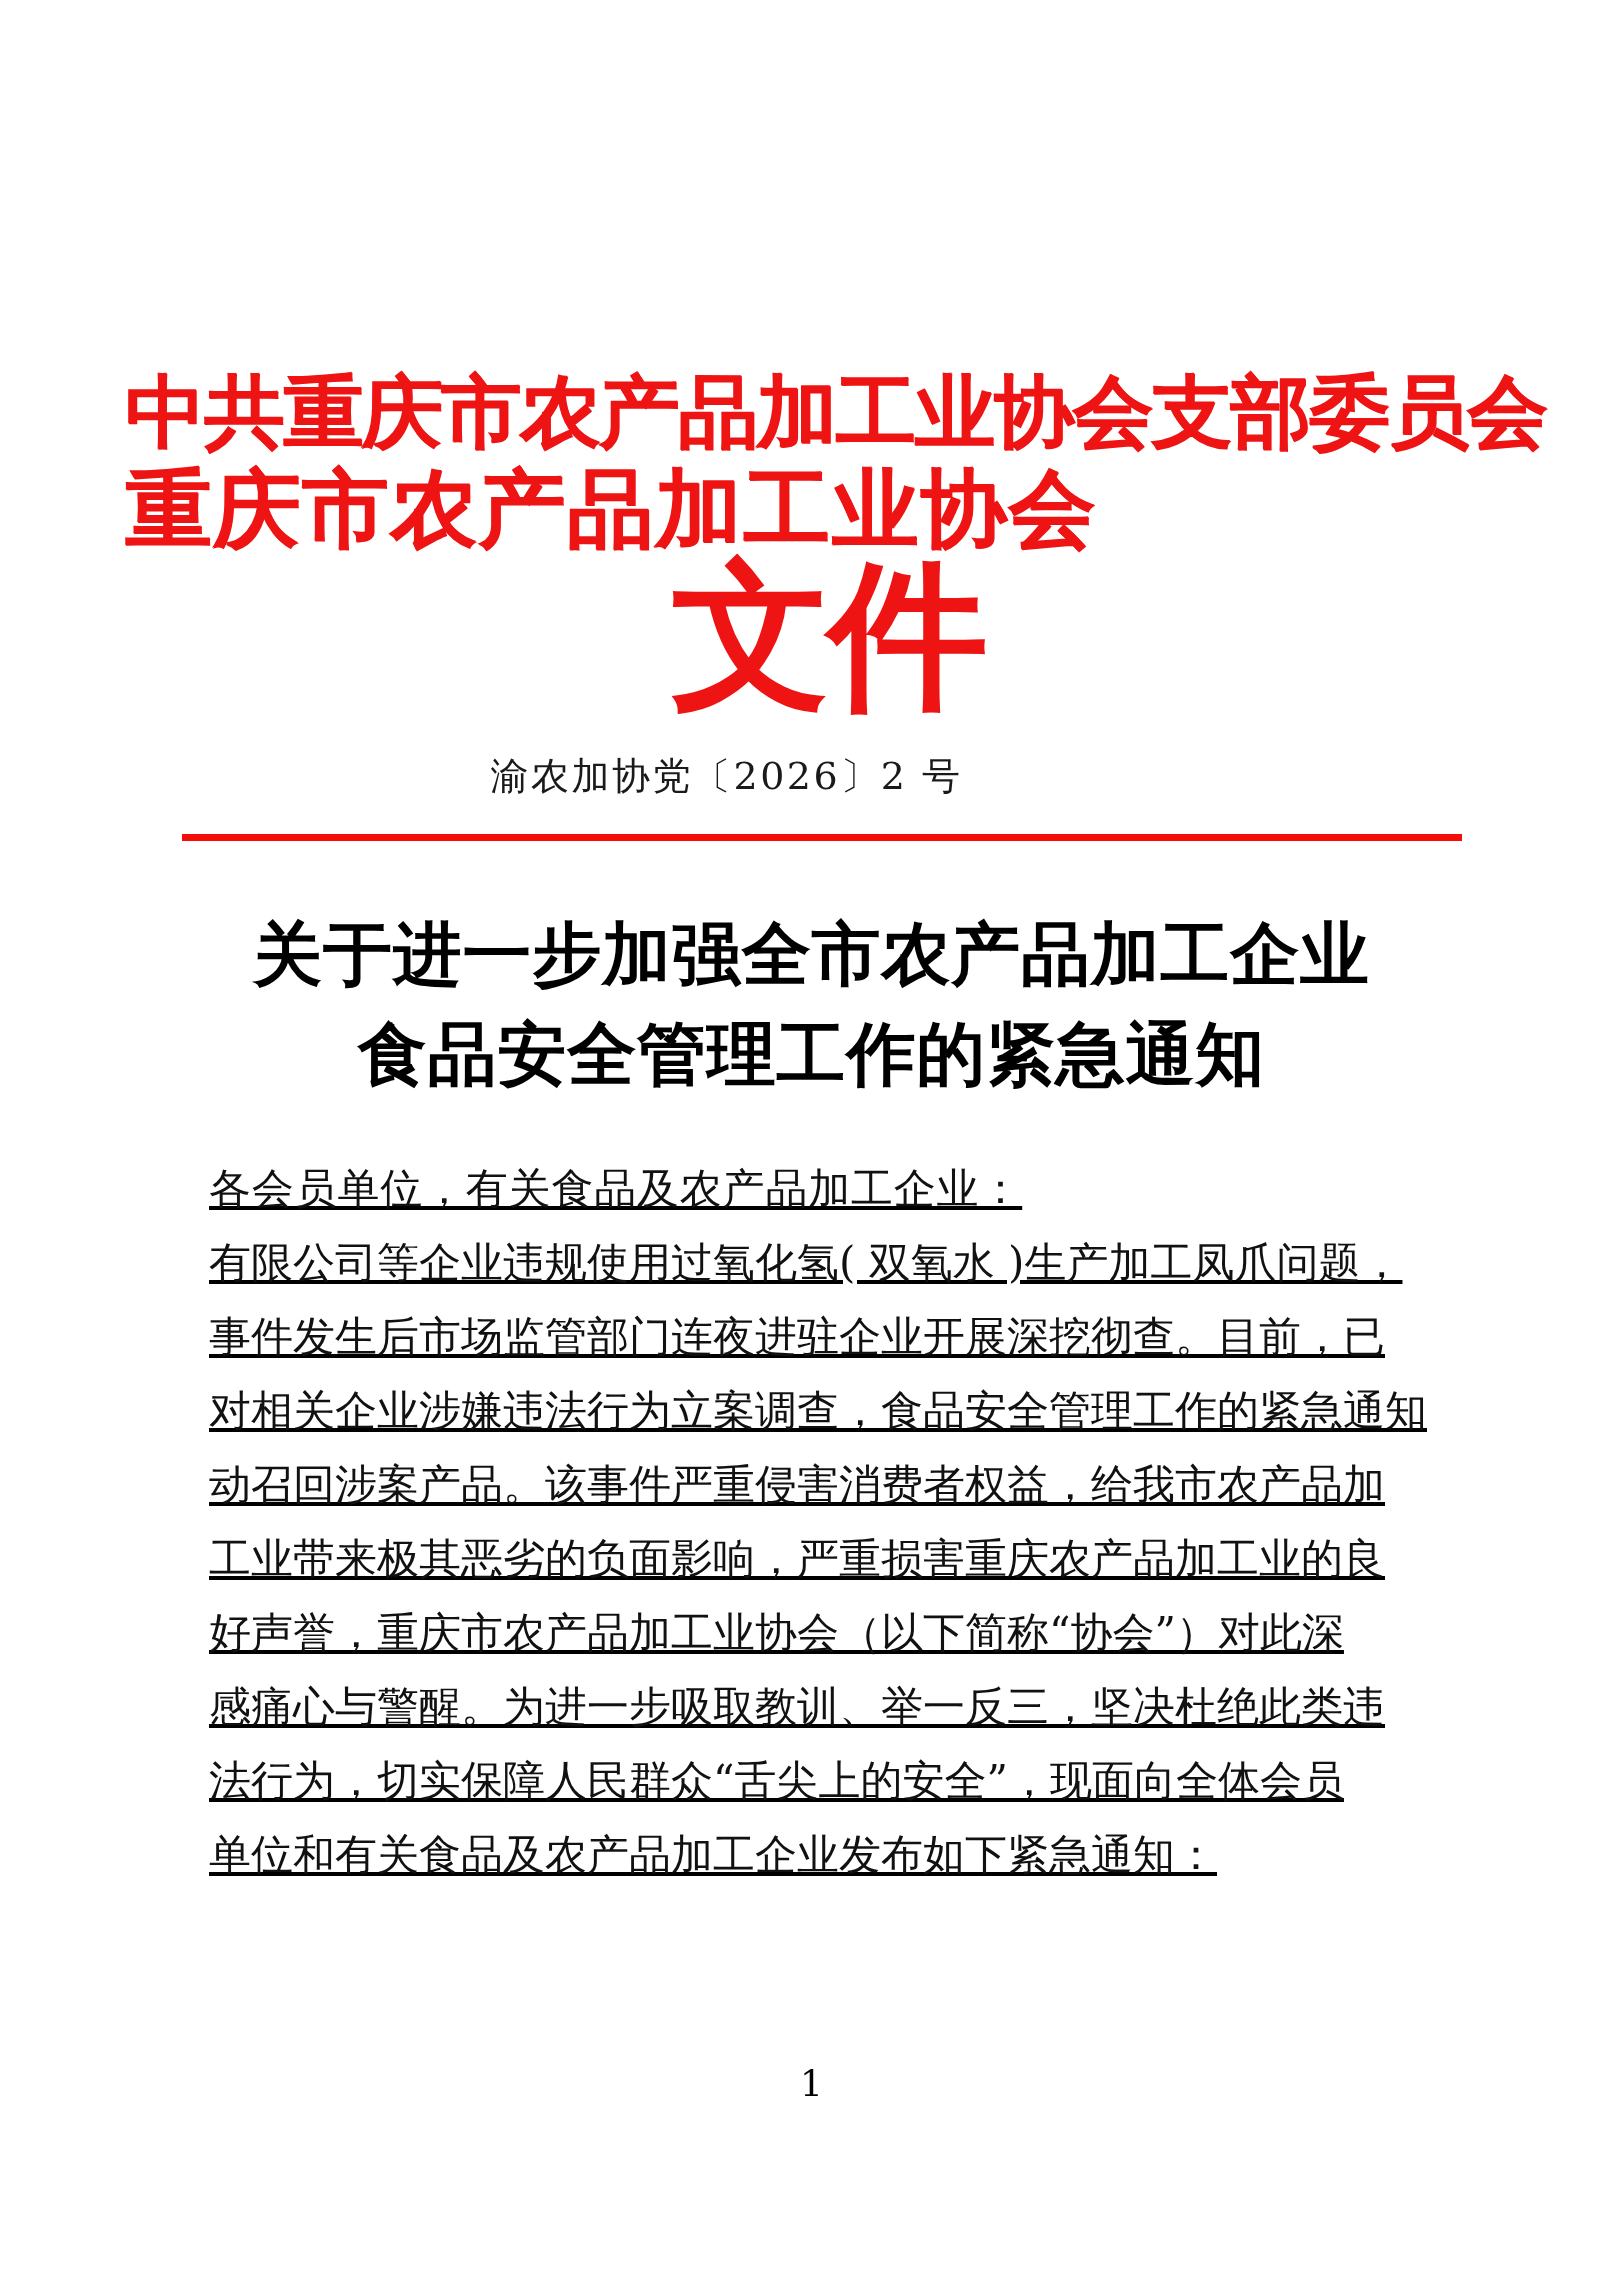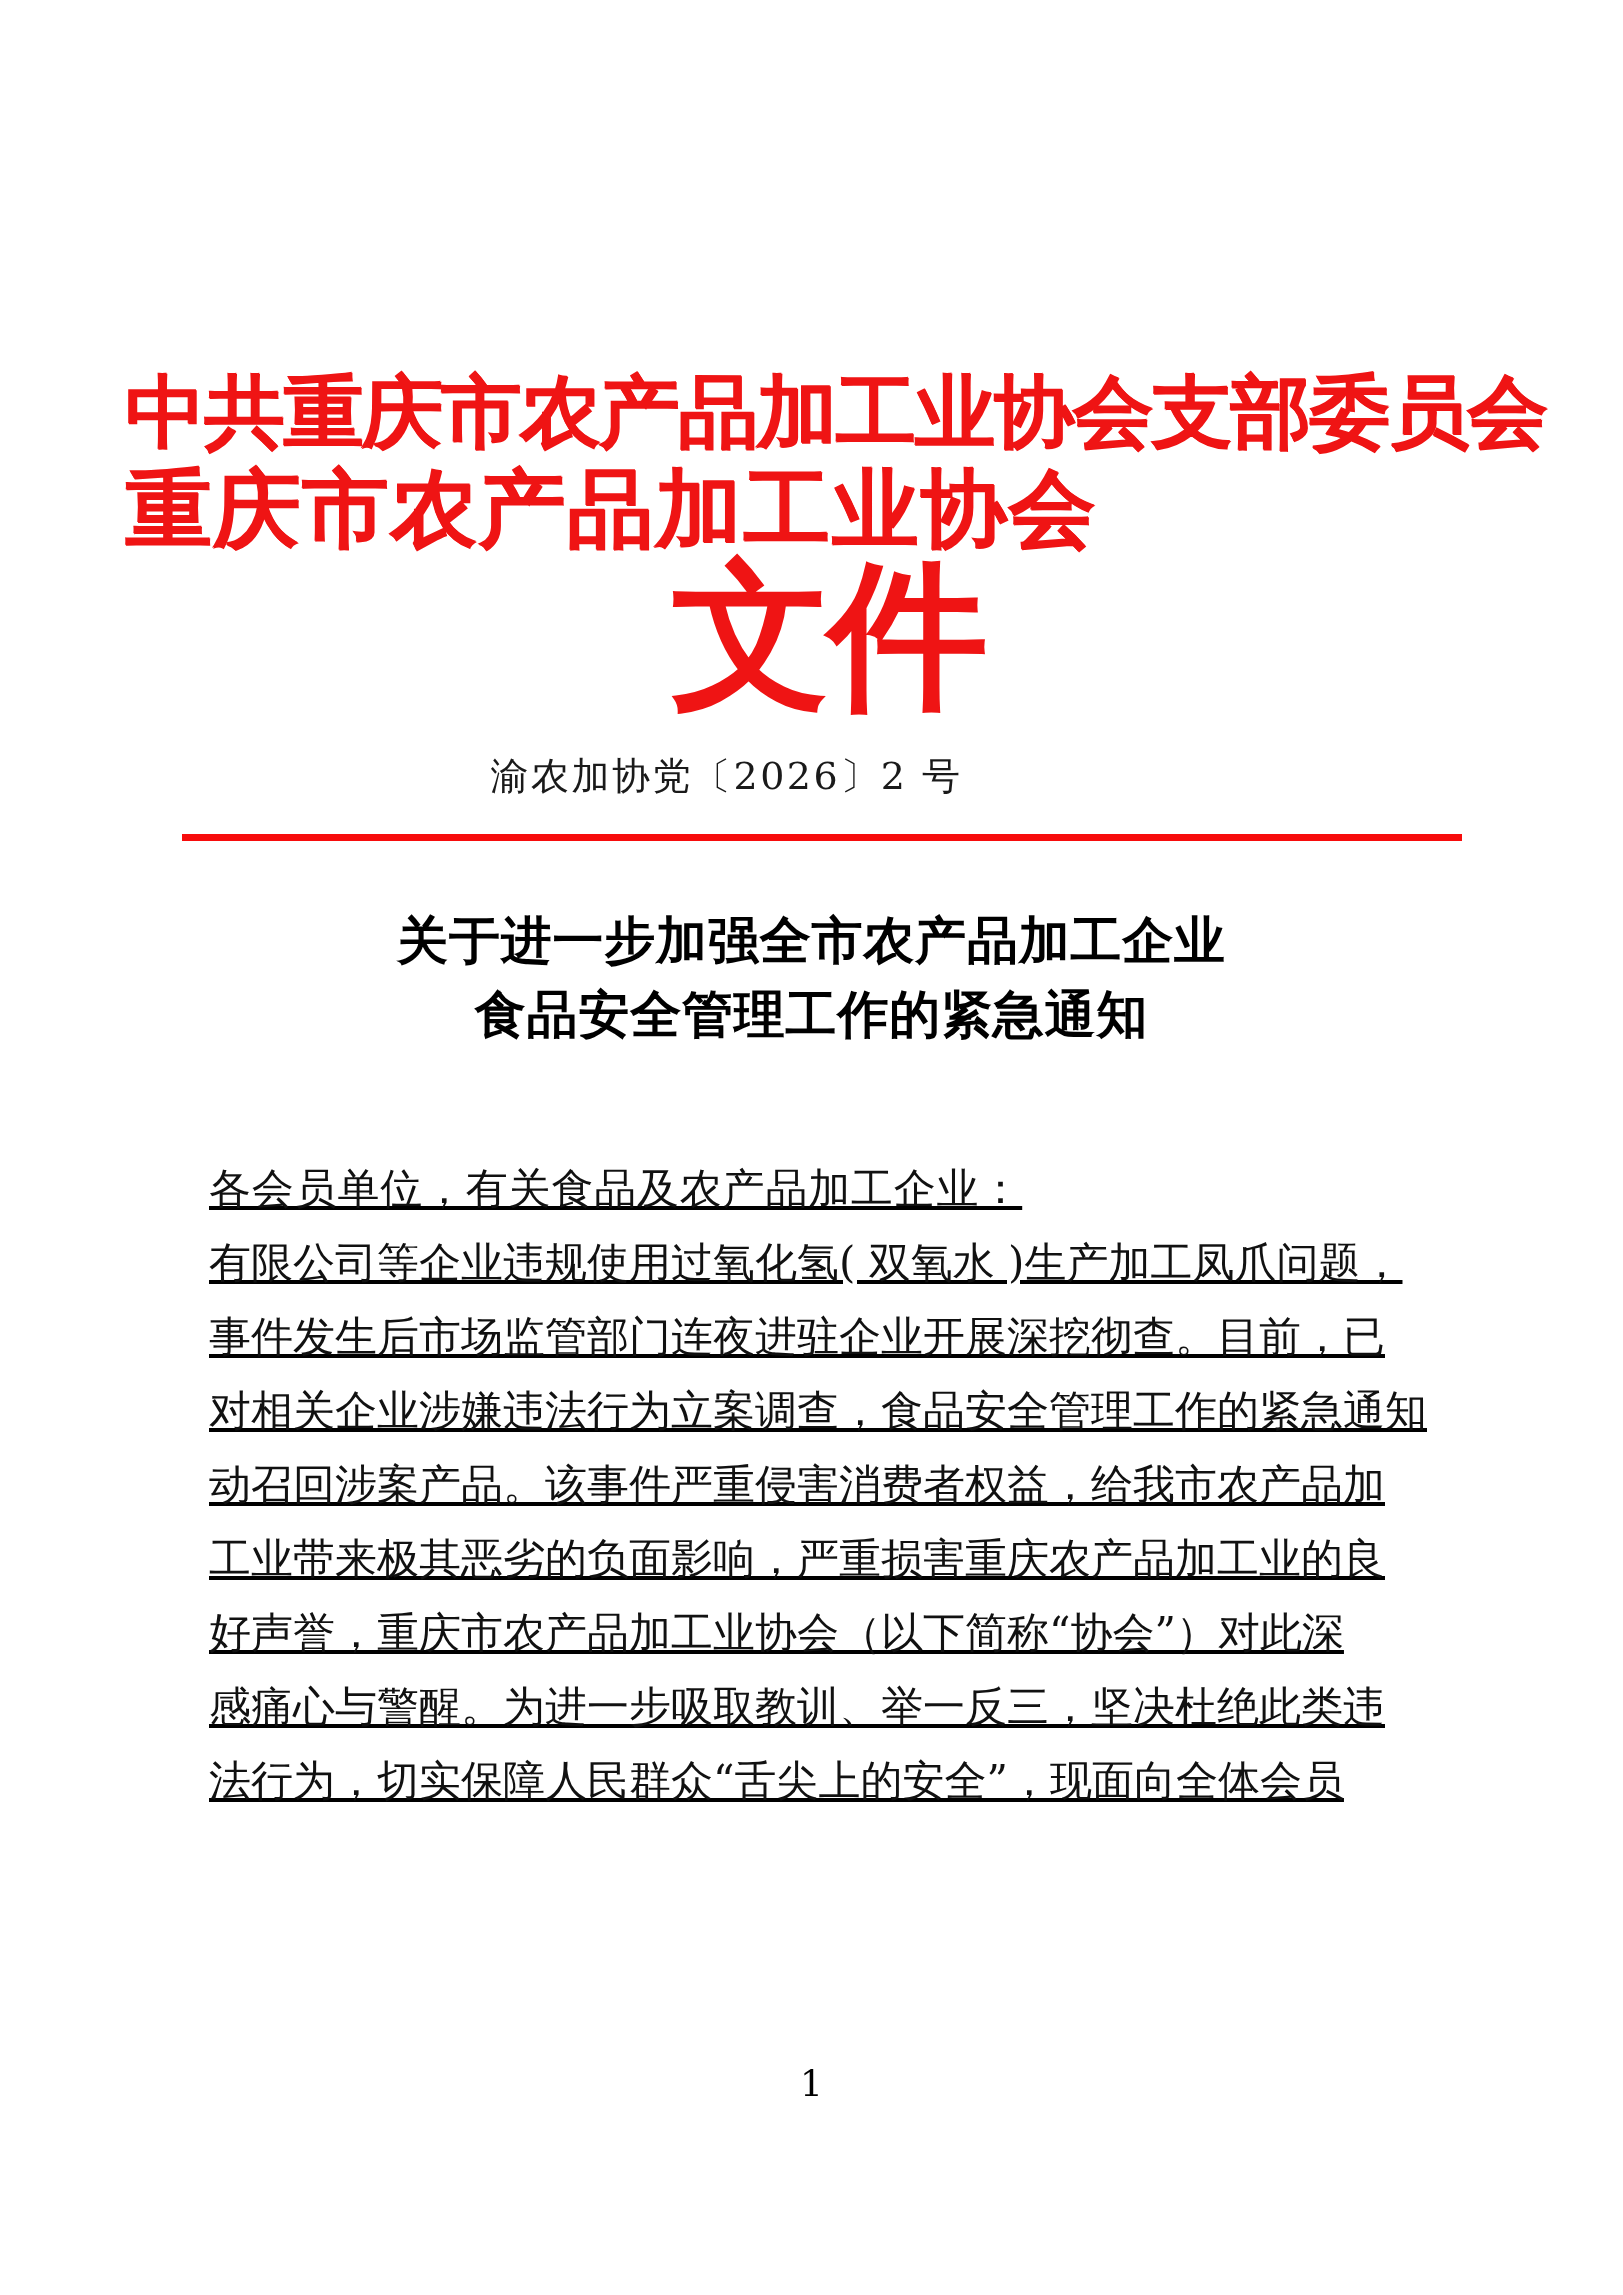--- a/index.html
+++ b/index.html
@@ -103,21 +103,21 @@
     position: absolute;
     left: 0;
     top: 904px;
     width: 1623px;
     text-align: center;
   }
 
   .doc-title .title-line {
     font-family: "DejaVu Serif", "Liberation Serif", serif;
     font-weight: 700;
-    font-size: 51px;
+    font-size: 69px;
     line-height: 1.45;
     color: #000000;
     letter-spacing: 0.8px;
     white-space: nowrap;
   }
 
   
   .body-block {
     position: absolute;
     left: 209px;
@@ -176,18 +176,19 @@
   <div class="body-block">
     <div class="body-line salutation">各会员单位，有关食品及农产品加工企业：</div>
     <div class="body-line">有限公司等企业违规使用过氧化氢( 双氧水 )生产加工凤爪问题，</div>
     <div class="body-line">事件发生后市场监管部门连夜进驻企业开展深挖彻查。目前，已</div>
     <div class="body-line">对相关企业涉嫌违法行为立案调查，食品安全管理工作的紧急通知</div>
     <div class="body-line">动召回涉案产品。该事件严重侵害消费者权益，给我市农产品加</div>
     <div class="body-line">工业带来极其恶劣的负面影响，严重损害重庆农产品加工业的良</div>
     <div class="body-line">好声誉，重庆市农产品加工业协会（以下简称“协会”）对此深</div>
     <div class="body-line">感痛心与警醒。为进一步吸取教训、举一反三，坚决杜绝此类违</div>
     <div class="body-line">法行为，切实保障人民群众“舌尖上的安全”，现面向全体会员</div>
+    <div class="body-line">单位和有关食品及农产品加工企业发布如下紧急通知：</div>
   </div>
 
   <div class="page-number">1</div>
 
 </div>
 
 
 </body></html>

